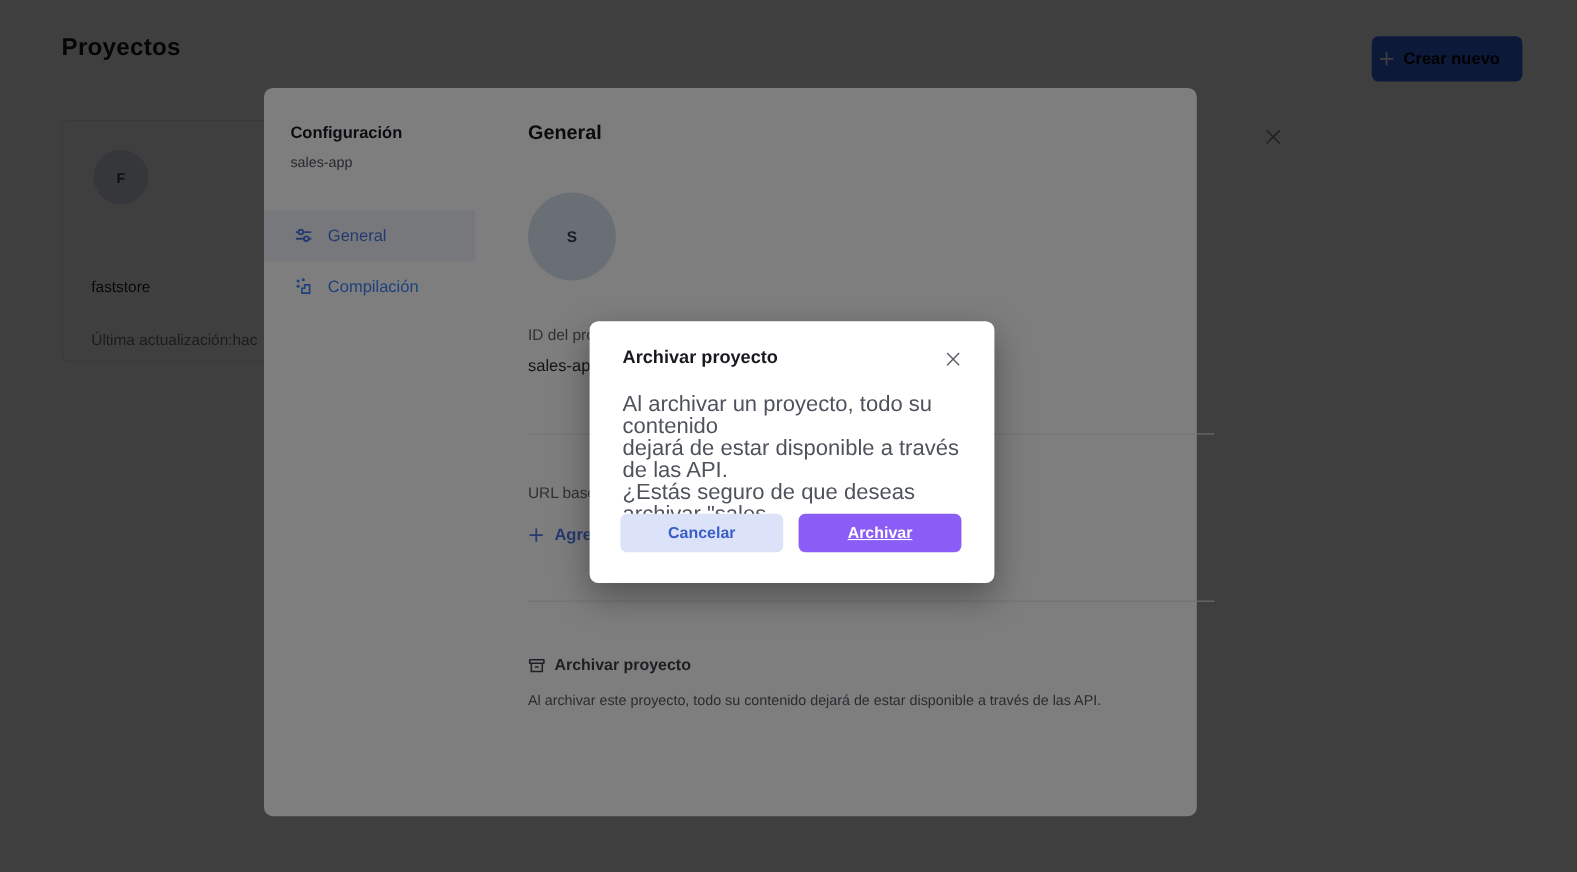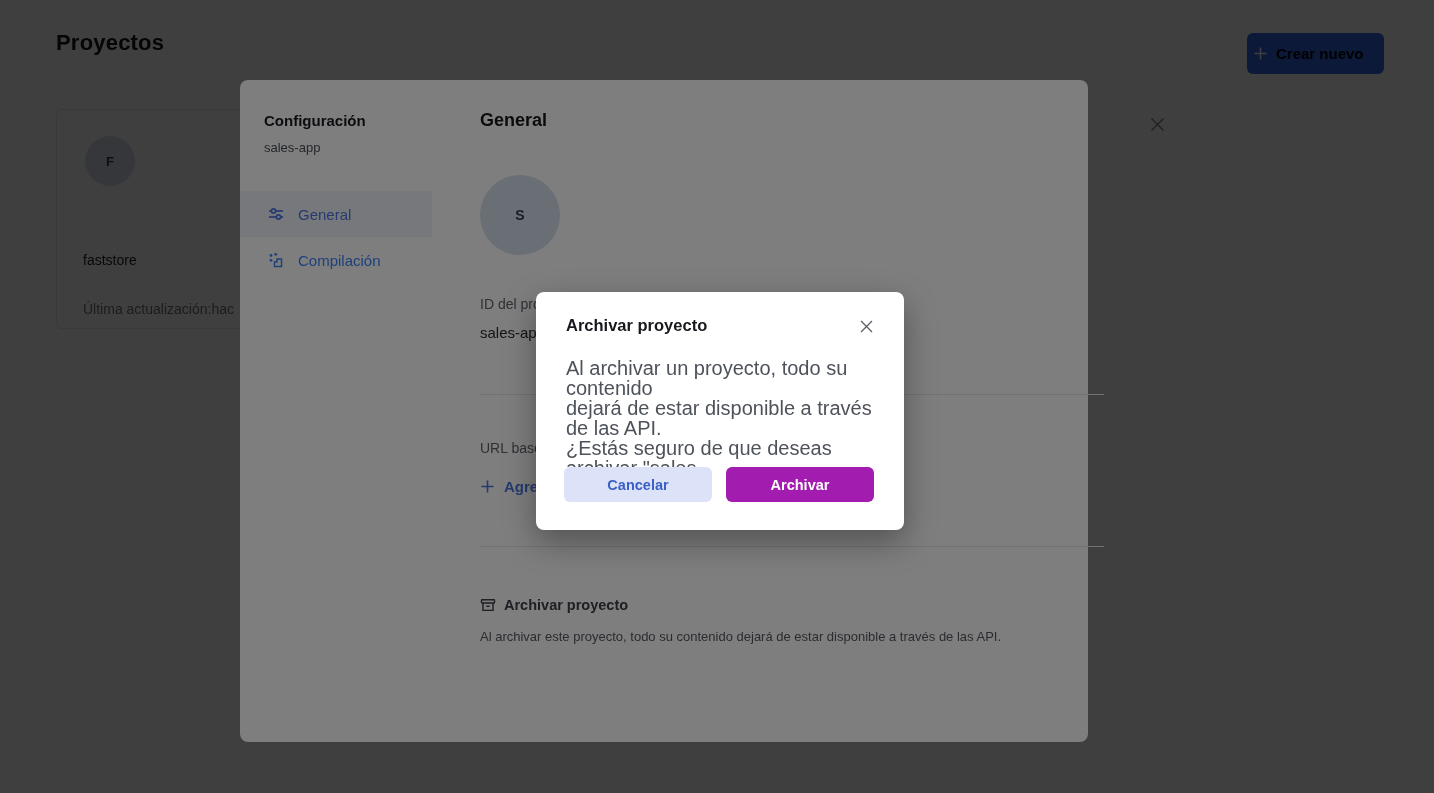--- a/index.html
+++ b/index.html
@@ -100,21 +100,21 @@
   .cd-body {
     left: 30px; top: 66px; width: 316px;
     font-size: 20px; line-height: 20px; color: #4E525A; white-space: pre-line;
   }
   .cd-btn {
     top: 175px; width: 148px; height: 35px; border: none; border-radius: 6px;
     font-family: inherit; font-size: 14.5px; font-weight: 700; cursor: pointer;
     position: absolute;
   }
   .cd-cancel  { left: 28px;  background: #DCE3F8; color: #3A5FC6; }
-  .cd-confirm { left: 190px; background: #a21caf; color: #ffffff; }
+  .cd-confirm { left: 190px; background: #8b5cf6; color: #ffffff; text-decoration: underline; }
 </style>
 </head>
 <body>
 
 <div class="page">
   <div class="abs page-title">Proyectos</div>
 
   <button class="abs create-btn">
     <span style="display:flex;">
       <svg width="15" height="15" viewBox="0 0 15 15">

